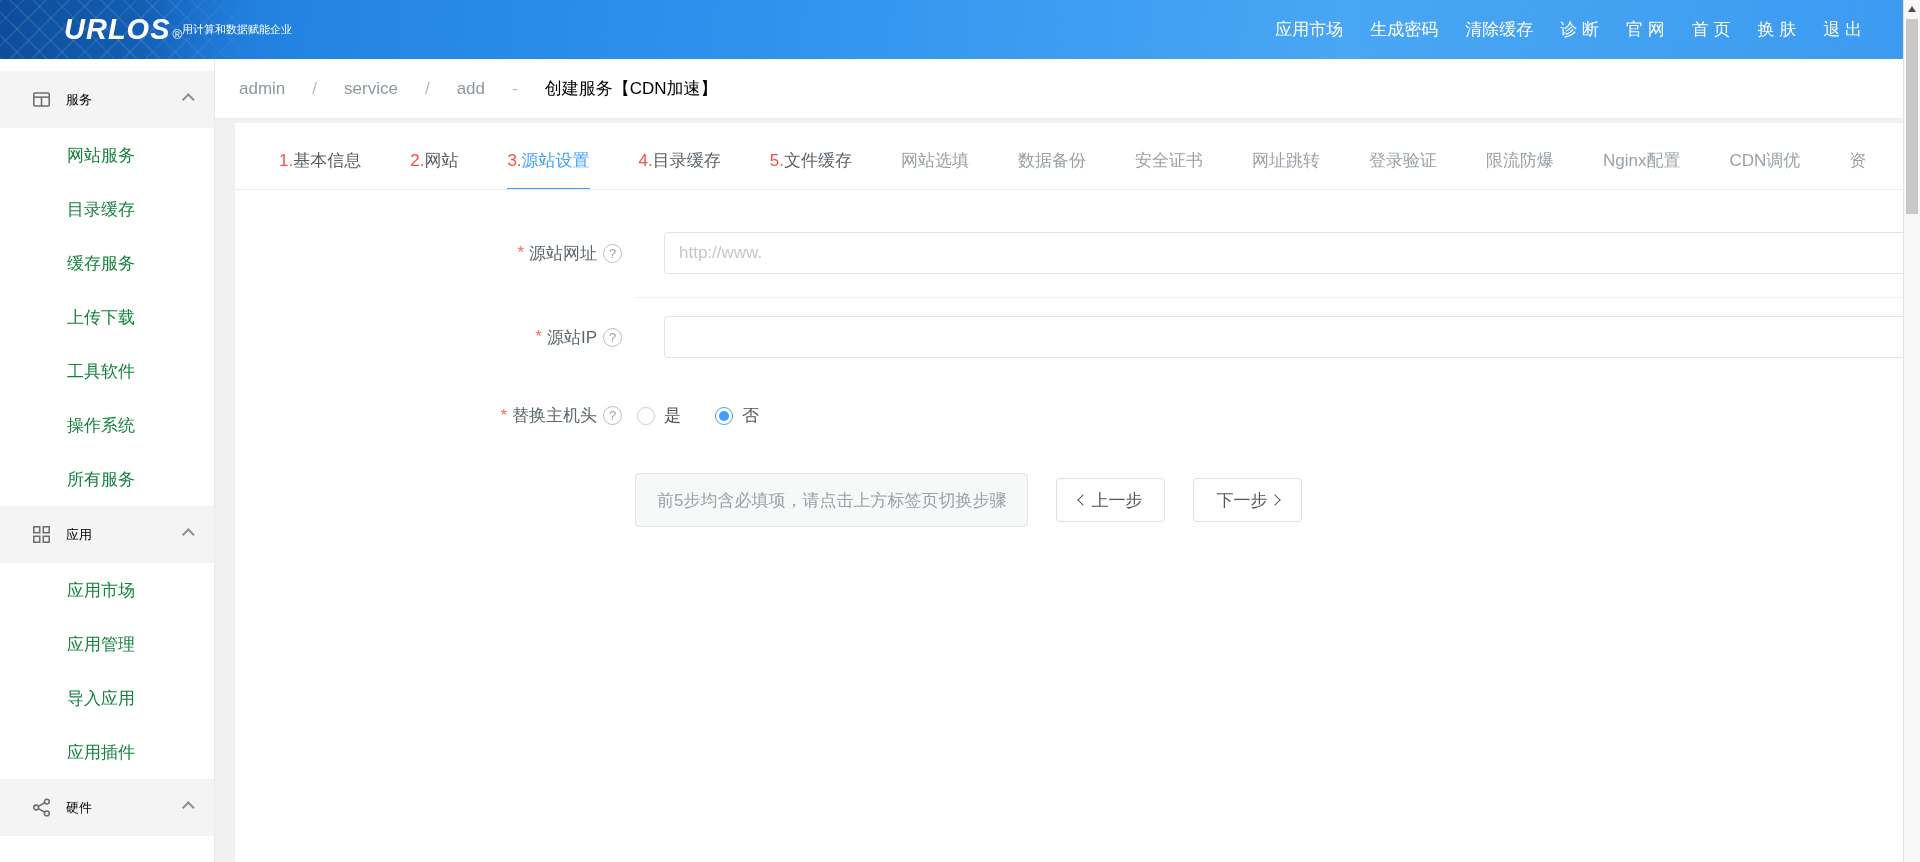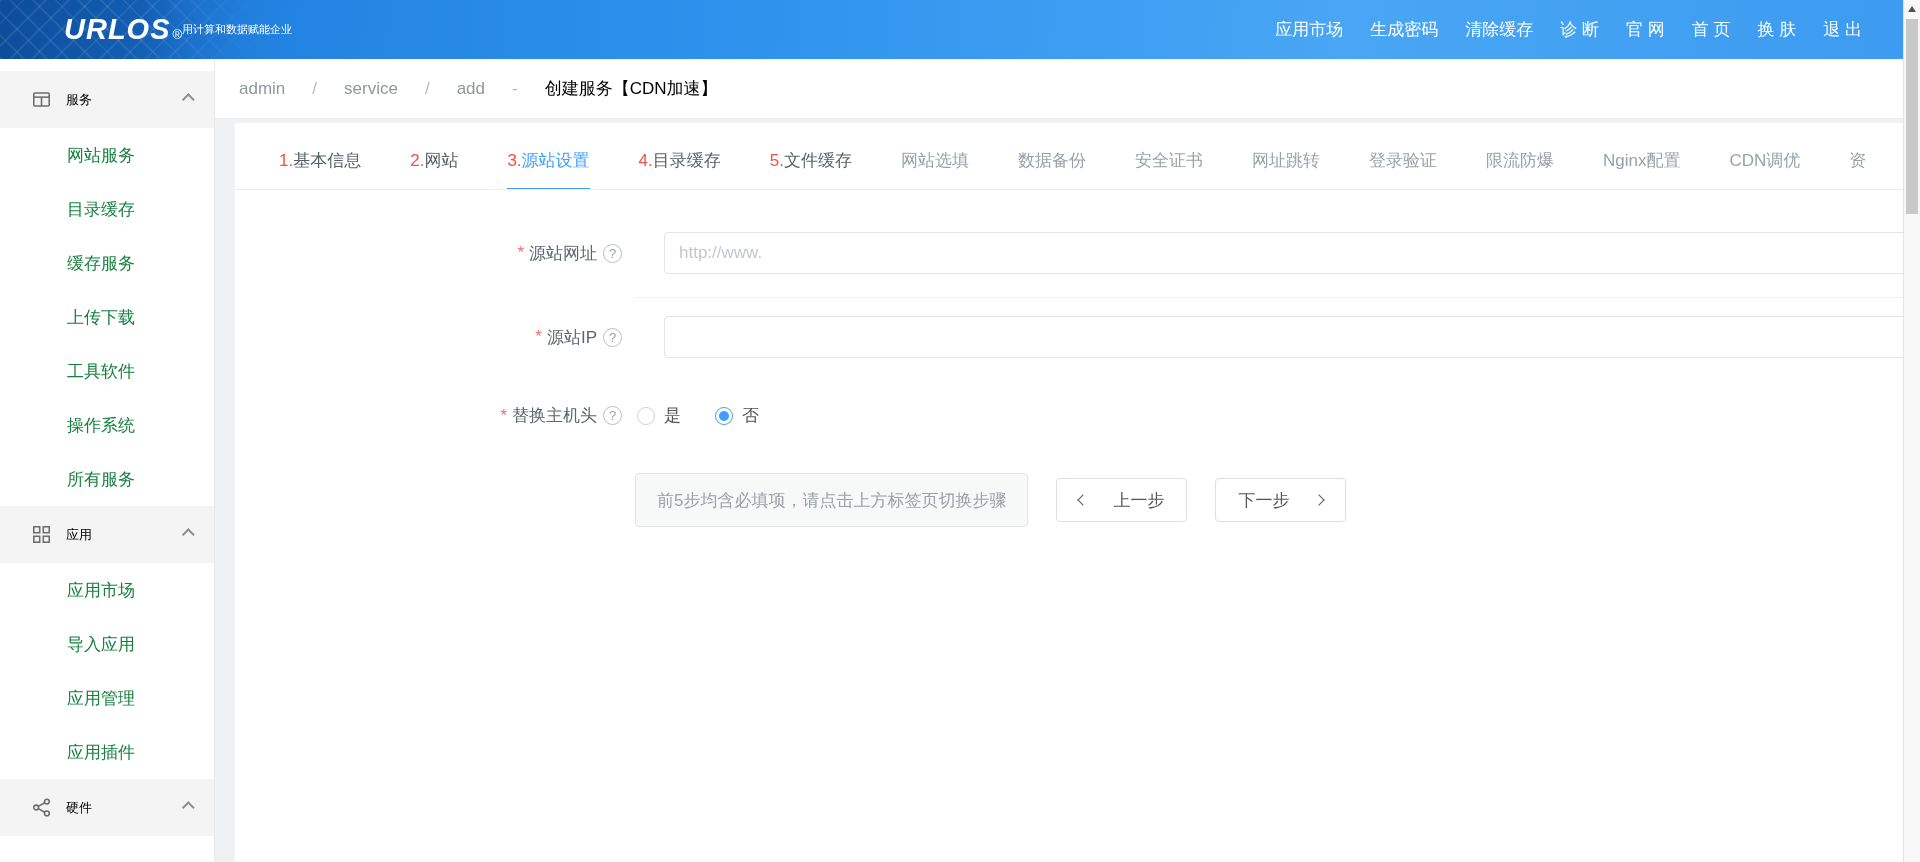--- a/index.html
+++ b/index.html
@@ -75,21 +75,21 @@
   .radio-group { display:flex; align-items:center; gap:34px; padding-left:2px; }
   .radio-opt { display:flex; align-items:center; gap:9px; font-size:17px; color:#555; cursor:pointer; }
   .radio { width:18px; height:18px; border-radius:50%; border:1px solid #cdd1d6; background:#fff; position:relative; flex:none; }
   .radio.checked { border-color:#409eff; }
   .radio.checked::after { content:''; position:absolute; inset:3px; background:#409eff; border-radius:50%; }
 
   .actions { display:flex; align-items:center; gap:28px; margin-left:400px; margin-top:46px; }
   .hint-btn { height:54px; padding:0 21px; background:#f7f8f8; border:1px solid #e5e5e5;
     border-radius:4px; color:#9aa1a7; font-size:17px; display:inline-flex; align-items:center; }
   .nav-btn { height:44px; padding:0 22px; background:#fff; border:1px solid #dcdfe6; border-radius:4px;
-    color:#555; font-size:17px; display:inline-flex; align-items:center; gap:26px; cursor:pointer; }
+    color:#555; font-size:17px; display:inline-flex; align-items:center; gap:4px; cursor:pointer; }
   .chev { width:8px; height:8px; border-top:1.6px solid #5a5a5a; border-right:1.6px solid #5a5a5a; flex:none; }
   .chev-left  { transform:rotate(-135deg); }
   .chev-right { transform:rotate(45deg); }
 
   
   .scrollbar { position:fixed; top:0; right:0; width:17px; height:862px; background:#f8f8f8;
     border-left:1px solid #e3e3e3; z-index:50; }
   .sb-arrow-up { position:absolute; top:6px; left:4px; width:0; height:0;
     border-left:4px solid transparent; border-right:4px solid transparent; border-bottom:6px solid #505050; }
   .sb-thumb { position:absolute; top:19px; left:2px; width:12px; height:195px; background:#c9c9c9; }
@@ -142,22 +142,22 @@
             <rect x="1.5" y="1.5" width="5" height="5"></rect>
             <rect x="9.5" y="1.5" width="5" height="5"></rect>
             <rect x="1.5" y="9.5" width="5" height="5"></rect>
             <rect x="9.5" y="9.5" width="5" height="5"></rect>
           </svg>
       </span>
       <span>应用</span>
       <span class="chev-up"></span>
     </div>
     <div class="side-item">应用市场</div>
+    <div class="side-item">应用管理</div>
     <div class="side-item">导入应用</div>
-    <div class="side-item">应用管理</div>
     <div class="side-item">应用插件</div>
 
     <div class="side-section">
       <span class="sicon">
         <svg viewBox="0 0 16 16">
             <circle cx="12.5" cy="3" r="2"></circle>
             <circle cx="3.5" cy="8" r="2"></circle>
             <circle cx="12.5" cy="13" r="2"></circle>
             <line x1="5.3" y1="7" x2="10.7" y2="4"></line>
             <line x1="5.3" y1="9" x2="10.7" y2="12"></line>

